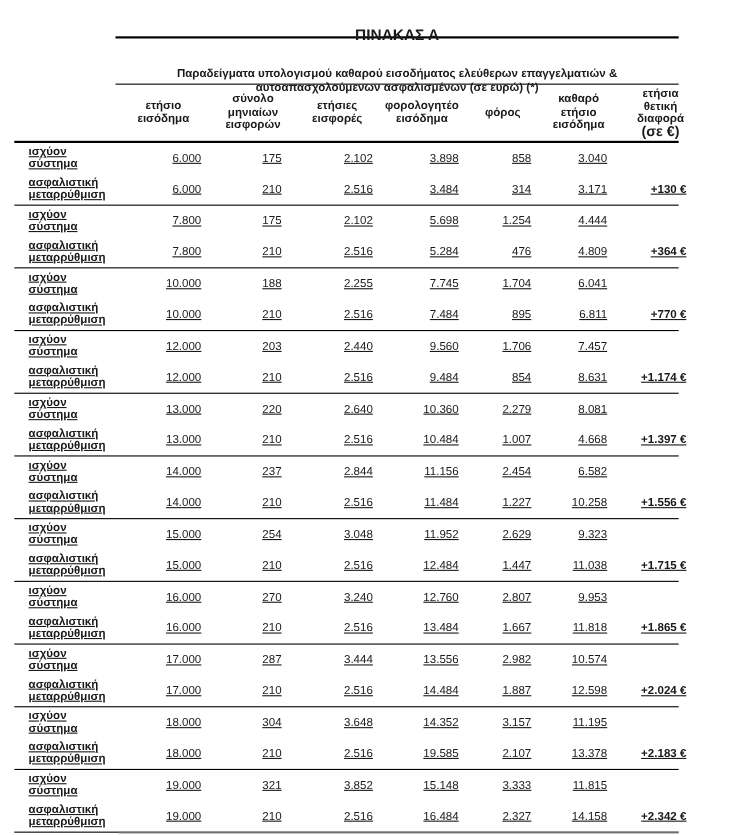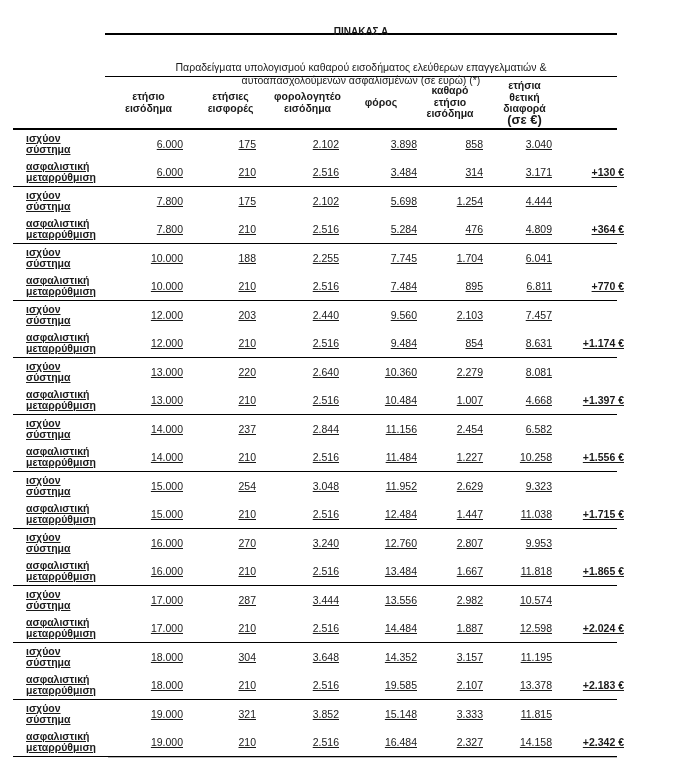--- a/index.html
+++ b/index.html
@@ -21,22 +21,22 @@
     position:absolute;
     left:105px; top:33px;
     width:512px; height:44px;
     border-top:2px solid #000;
     border-bottom:1.5px solid #000;
     display:flex; flex-direction:column;
     justify-content:center; align-items:center;
     text-align:center;
     padding-top:1px;
   }
-  .title-zone .t1 { font-size:10px; font-weight:bold; line-height:13px; }
-  .title-zone .t2 { font-size:10.5px; font-weight:normal; line-height:13px; white-space:pre-line;margin-top:23px; }
+  .title-zone .t1 { font-size:14px; font-weight:bold; line-height:13px; }
+  .title-zone .t2 { font-size:10.5px; font-weight:bold; line-height:13px; white-space:pre-line;margin-top:23px; }
   
   .header-row {
     position:absolute;
     left:13px; top:77px;
     width:604px; height:53px;
     border-bottom:2px solid #000;
     display:flex;
     align-items:center;
   }
   .cell { flex:none; }
@@ -103,20 +103,23 @@
   <div class="title-zone">
     <div class="t1">ΠΙΝΑΚΑΣ Α</div>
     <div class="t2">Παραδείγματα υπολογισμού καθαρού εισοδήματος ελεύθερων επαγγελματιών &amp;
 αυτοαπασχολούμενων ασφαλισμένων (σε ευρώ) (*)</div>
   </div>
 
   <div class="header-row">
     <div class="cell c0"></div>
     <div class="cell c1 hcell">ετήσιο
 εισόδημα</div>
+    <div class="cell c2 hcell">σύνολο
+μηνιαίων
+εισφορών</div>
     <div class="cell c3 hcell">ετήσιες
 εισφορές</div>
     <div class="cell c4 hcell">φορολογητέο
 εισόδημα</div>
     <div class="cell c5 hcell">φόρος</div>
     <div class="cell c6 hcell">καθαρό
 ετήσιο
 εισόδημα</div>
     <div class="cell c7 hcell"><span style="white-space:pre-line;">ετήσια
 θετική
@@ -200,21 +203,21 @@
   </div>
 
   <div class="block">
     <div class="row">
       <div class="cell c0 lbl">ισχύον
 σύστημα</div>
       <div class="cell c1 num">12.000</div>
       <div class="cell c2 num">203</div>
       <div class="cell c3 num">2.440</div>
       <div class="cell c4 num">9.560</div>
-      <div class="cell c5 num">2.103</div>
+      <div class="cell c5 num">1.706</div>
       <div class="cell c6 num">7.457</div>
       <div class="cell c7 num diff"></div>
     </div>
     <div class="row">
       <div class="cell c0 lbl">ασφαλιστική
 μεταρρύθμιση</div>
       <div class="cell c1 num">12.000</div>
       <div class="cell c2 num">210</div>
       <div class="cell c3 num">2.516</div>
       <div class="cell c4 num">9.484</div>

